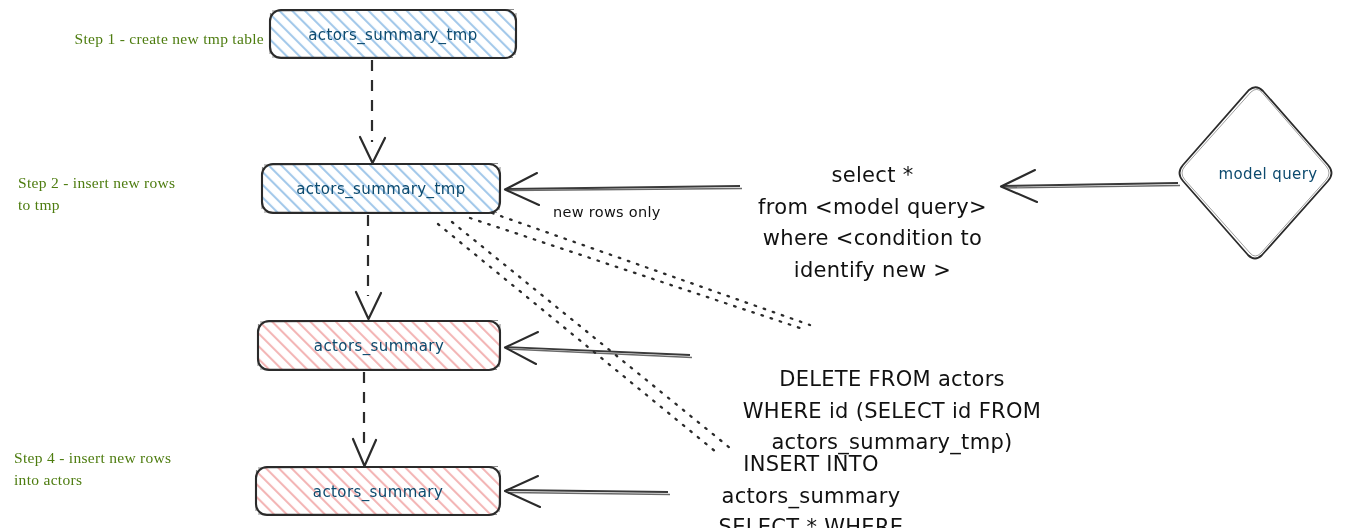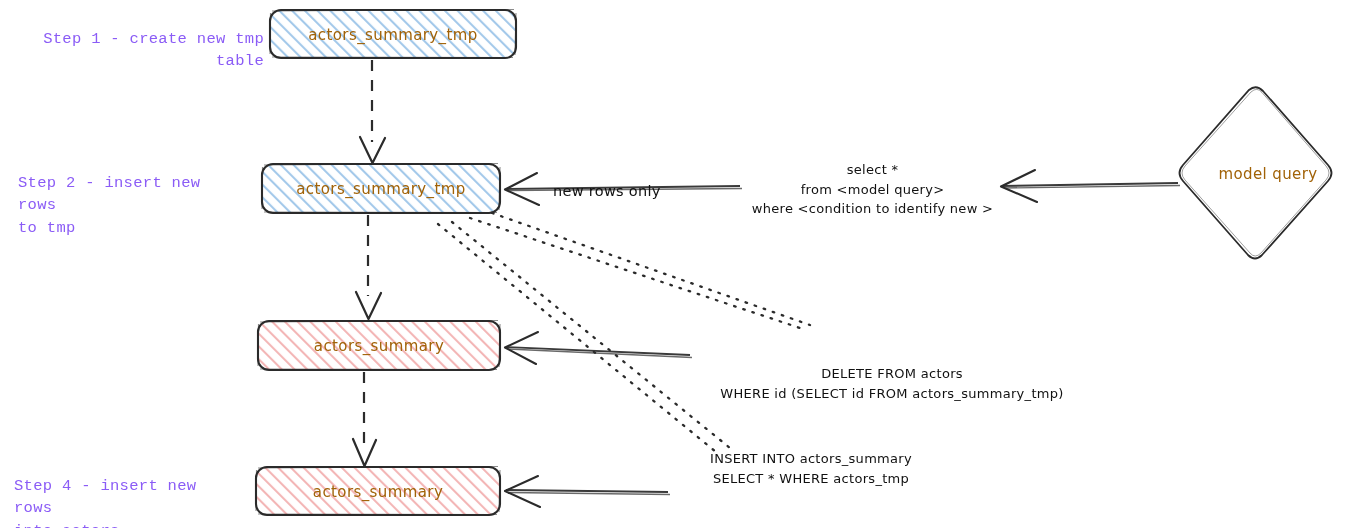--- a/index.html
+++ b/index.html
@@ -19,47 +19,47 @@
   }
   svg#diagram {
     position: absolute;
     left: 0;
     top: 0;
     width: 1345px;
     height: 528px;
   }
   .step-label {
     position: absolute;
-    font-family: Liberation Mono, monospace;
+    font-family: Liberation Serif, serif;
     font-size: 15.5px;
-    color: #8b5cf6;
+    color: #4d7c0f;
     line-height: 1.45;
     letter-spacing: 0.3px;
     white-space: pre-line;
   }
   .step-label.right {
     text-align: right;
   }
   .step-label.center {
     text-align: left;
   }
   .node-text {
     position: absolute;
     font-family: "DejaVu Sans", sans-serif;
     font-size: 15px;
-    color: #a16207;
+    color: #0c4a6e;
     letter-spacing: 0.4px;
     text-align: center;
     pointer-events: none;
     white-space: nowrap;
   }
   .annotation {
     position: absolute;
     font-family: "DejaVu Sans", sans-serif;
-    font-size: 13px;
+    font-size: 21px;
     color: #111111;
     line-height: 1.5;
     letter-spacing: 0.3px;
     white-space: pre-line;
   }
   .annotation.center {
     text-align: center;
   }
   .edge-label {
     position: absolute;
@@ -160,34 +160,34 @@
       <path d="M438 224 L716 452" fill="none" stroke="#2b2b2b" stroke-width="2.3" stroke-dasharray="1.6 8" stroke-linecap="round"></path>
     </g>
   </svg>
 
   <div class="step-label right" style="left:18px; top:28px; width:246px;">Step 1 - create new tmp table</div>
 
   <div class="step-label center" style="left:18px; top:172px; width:228px;">Step 2 - insert new rows
 to tmp</div>
 
 
-  <div class="step-label center" style="left:14px; top:447px; width:228px;margin-top:28px;">Step 4 - insert new rows
+  <div class="step-label center" style="left:14px; top:447px; width:228px;">Step 4 - insert new rows
 into actors</div>
 
   <div class="node-text" style="left:270px; top:26px; width:246px;">actors_summary_tmp</div>
 
   <div class="node-text" style="left:262px; top:180px; width:238px;">actors_summary_tmp</div>
 
   <div class="node-text" style="left:258px; top:337px; width:242px;">actors_summary</div>
 
   <div class="node-text" style="left:256px; top:483px; width:244px;">actors_summary</div>
 
   <div class="node-text" style="left:1180px; top:165px; width:176px;">model query</div>
 
-  <div class="edge-label" style="left:553px; top:183px;">new rows only</div>
+  <div class="edge-label" style="left:553px; top:204px;">new rows only</div>
 
   <div class="annotation center" style="left:735px; top:160px; width:275px;">select *
 from &lt;model query&gt;
 where &lt;condition to identify new &gt;</div>
 
   <div class="annotation center" style="left:686px; top:328px; width:412px;margin-top:36px;">DELETE FROM actors
 WHERE id (SELECT id FROM actors_summary_tmp)</div>
 
   <div class="annotation center" style="left:682px; top:449px; width:258px;">INSERT INTO actors_summary
 SELECT * WHERE actors_tmp</div>

